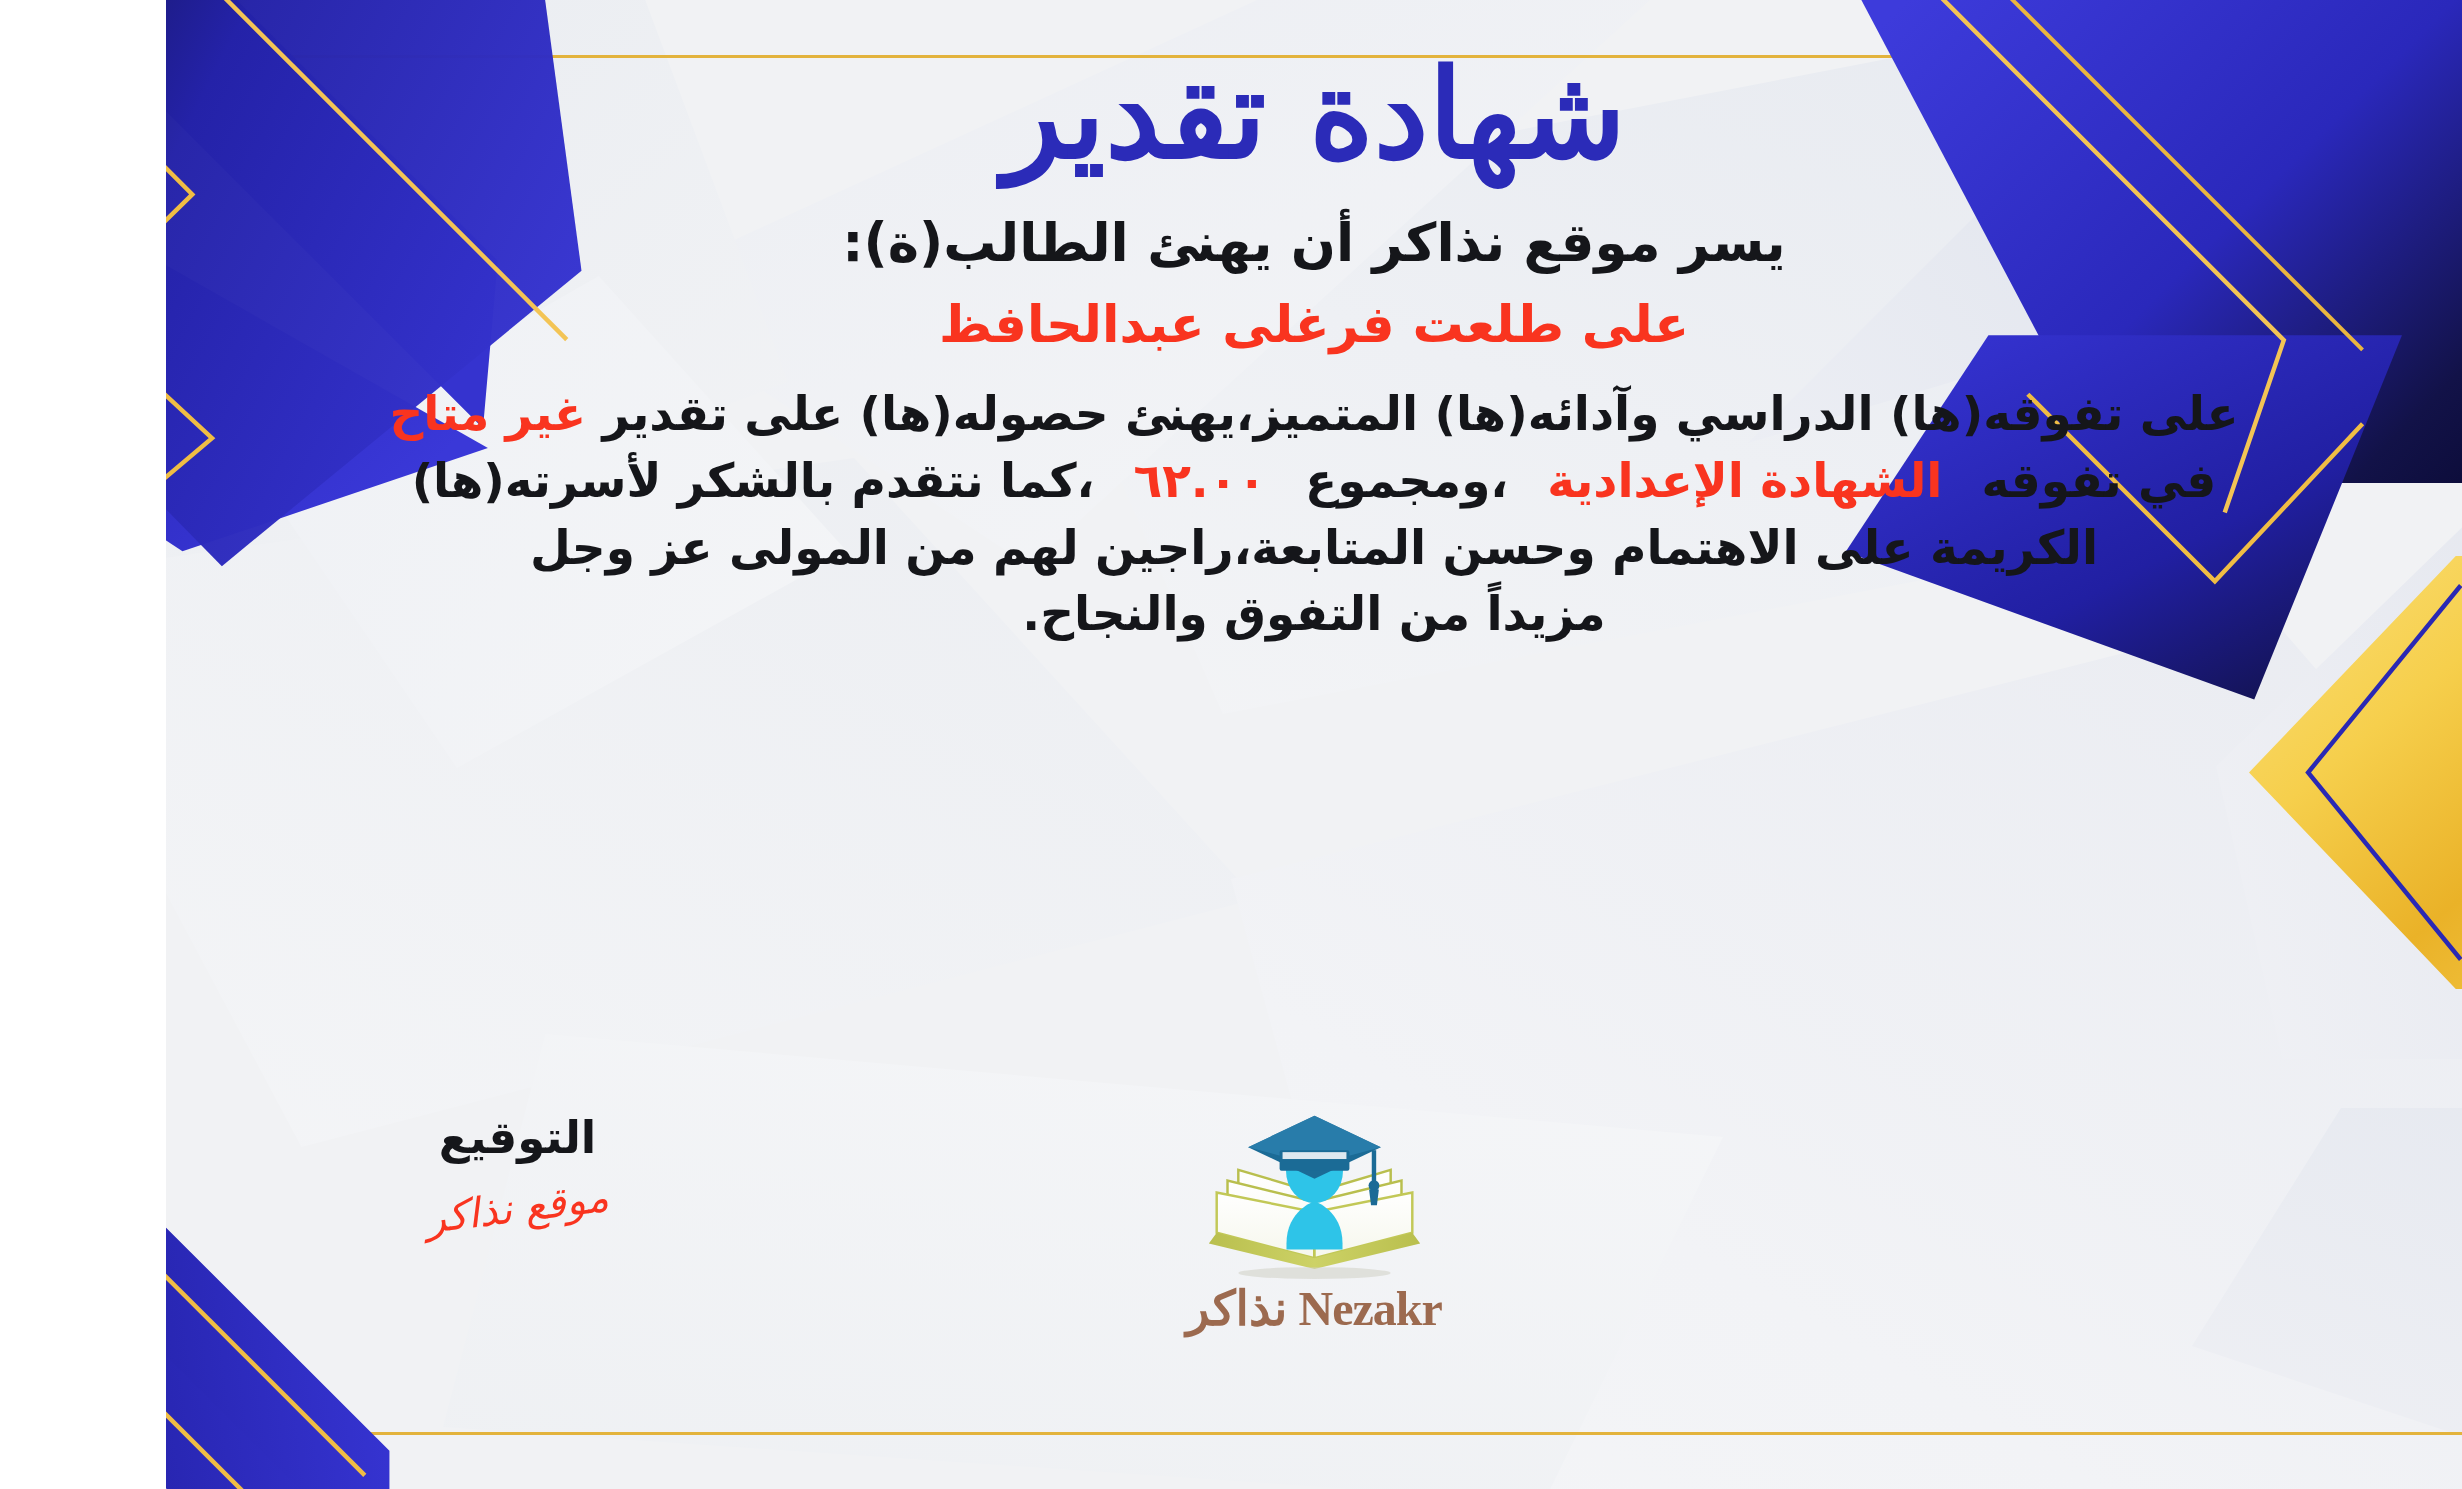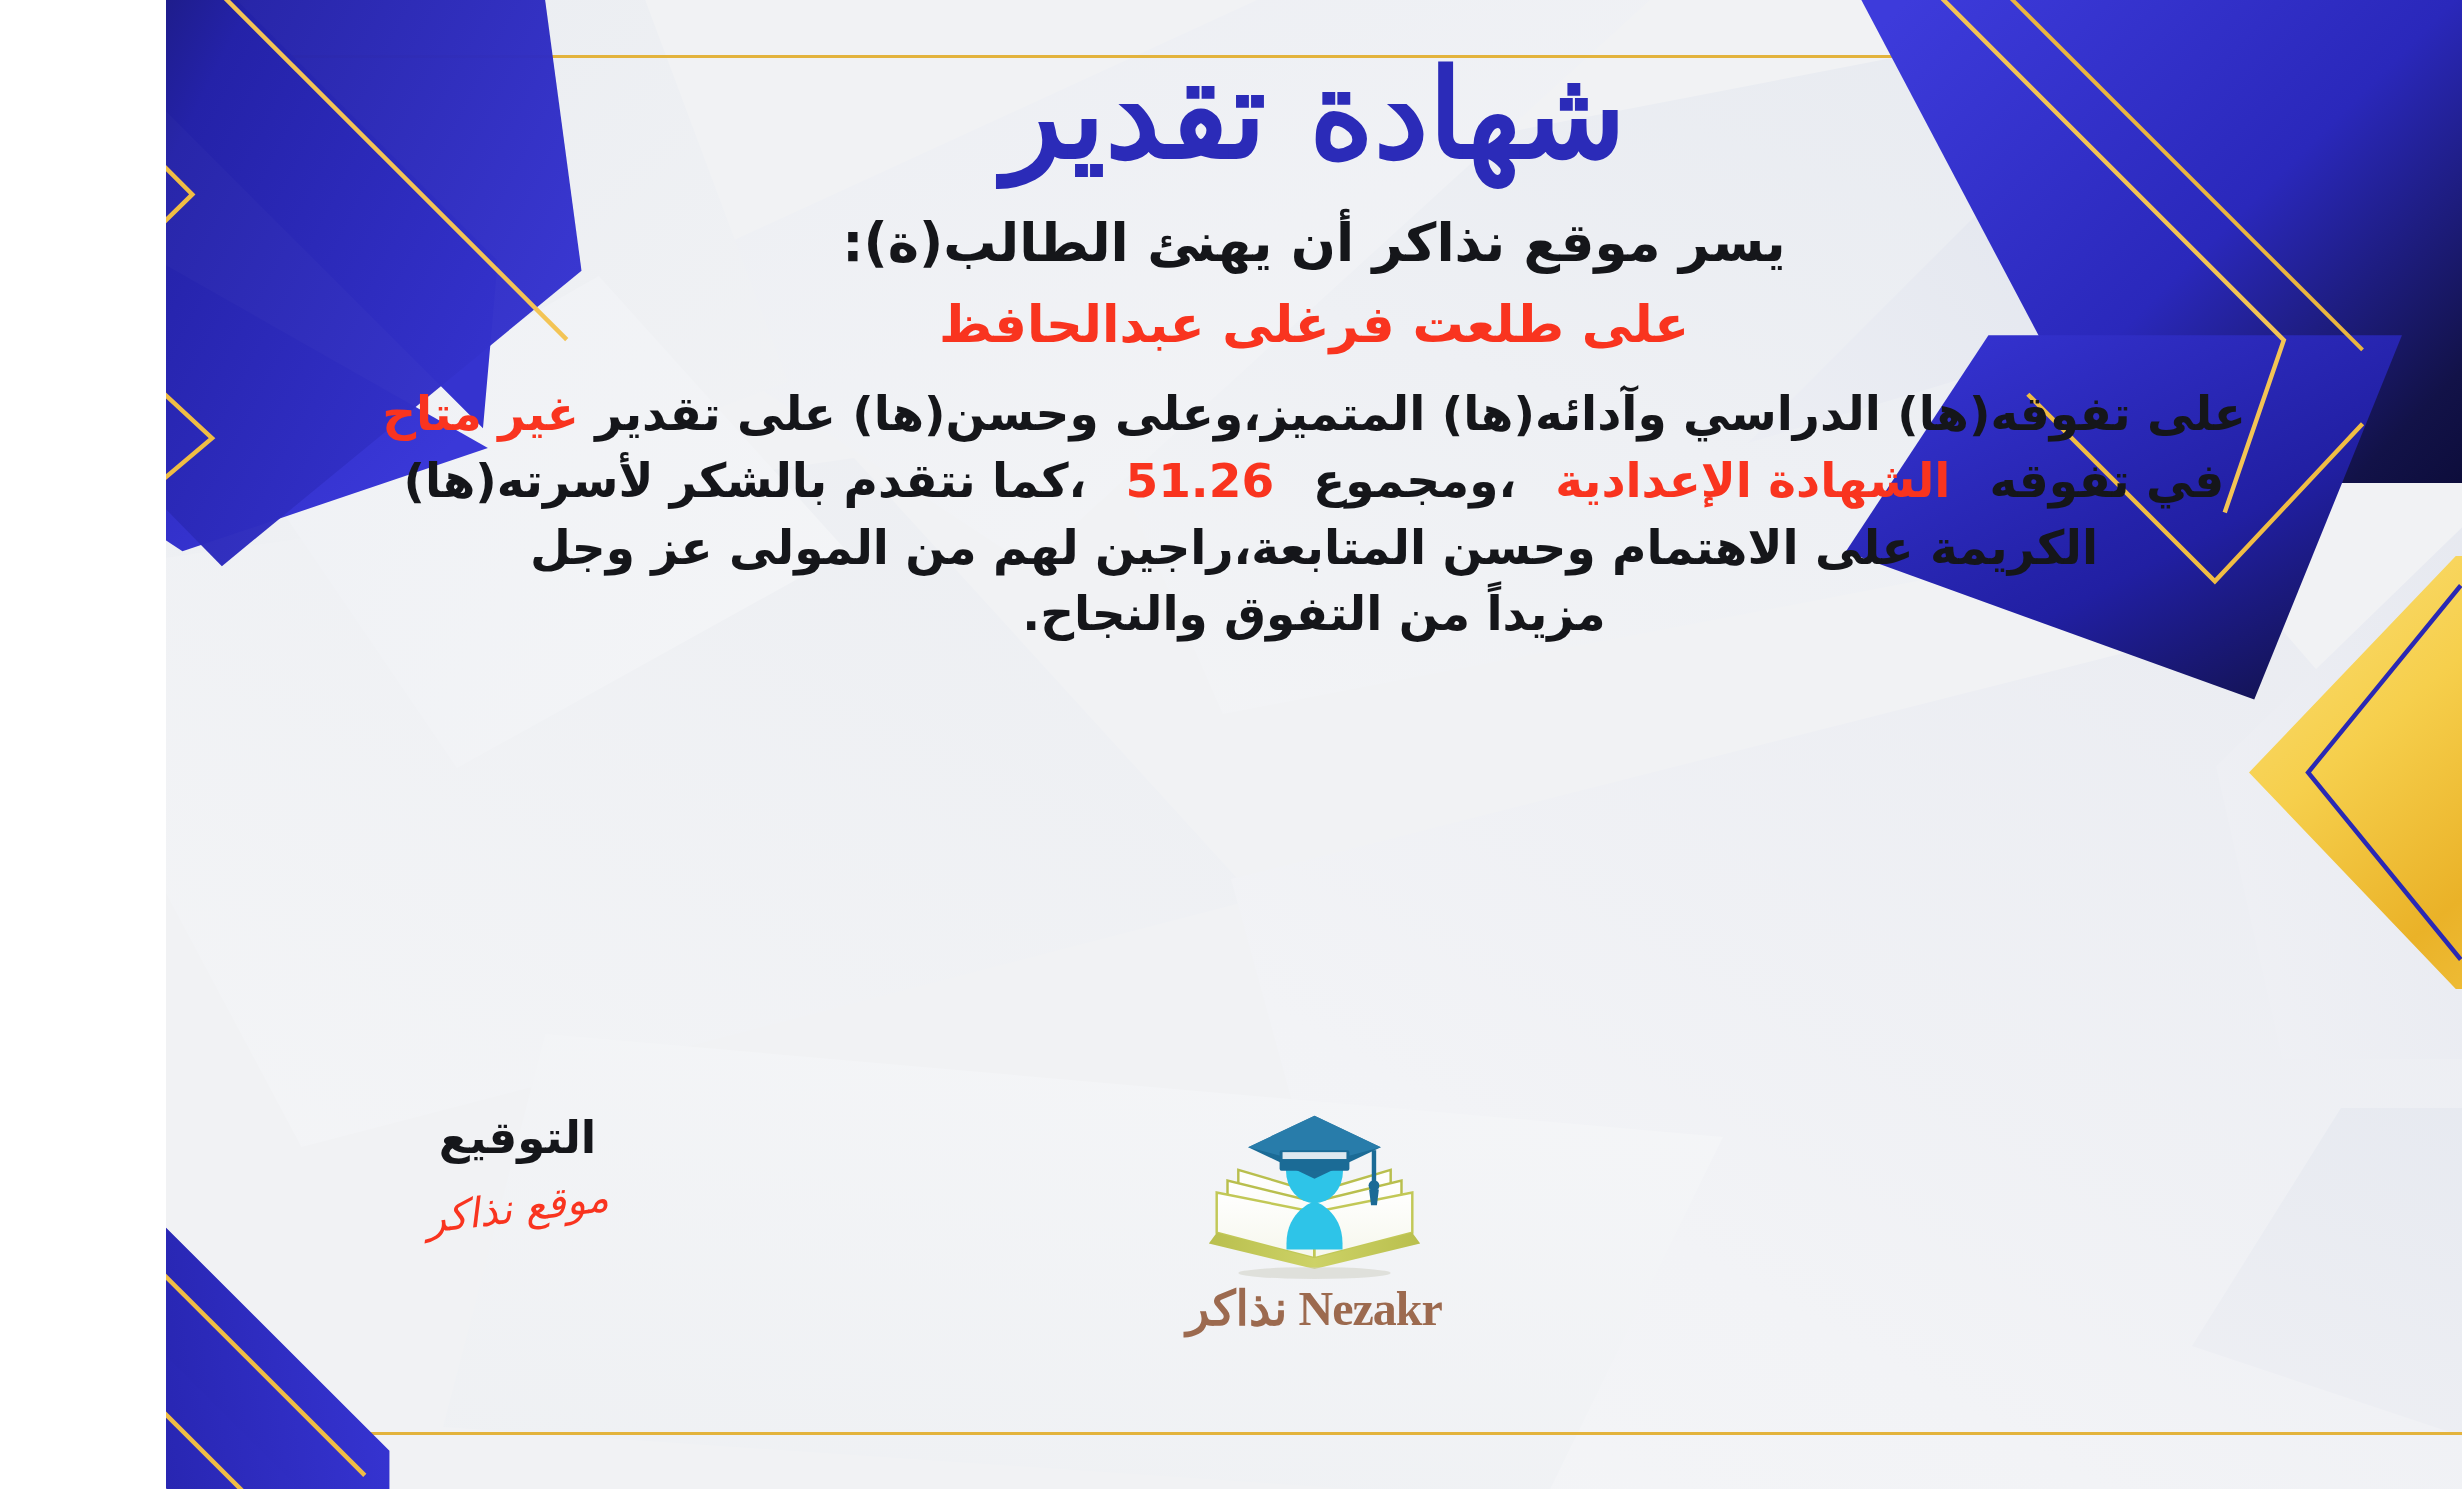--- a/index.html
+++ b/index.html
@@ -301,24 +301,24 @@
         <text x="1000" y="250" text-anchor="middle" font-family="'DejaVu Serif', serif" font-size="250" font-weight="700" fill="#2b2bb8" style="paint-order:stroke; filter:none;">شهادة تقدير</text>
       </svg>
     </div>
 
     <div class="greeting">يسر موقع نذاكر أن يهنئ الطالب(ة):</div>
 
     <div class="student-name">على طلعت فرغلى عبدالحافظ</div>
 
     <div class="body-para">
       <span class="body-line">
-        <span>على تفوقه(ها) الدراسي وآدائه(ها) المتميز،وعلى وحسن(ها) على تقدير </span><span class="hl">غير متاح</span>
+        <span>على تفوقه(ها) الدراسي وآدائه(ها) المتميز،يهنئ حصوله(ها) على تقدير </span><span class="hl">غير متاح</span>
       </span>
       <span class="body-line">
-        <span>في تفوقه</span><span class="sp"></span><span class="hl">الشهادة الإعدادية</span><span class="sp"></span><span>،ومجموع</span><span class="sp"></span><span class="hl">51.26</span><span class="sp"></span><span>،كما نتقدم بالشكر لأسرته(ها)</span>
+        <span>في تفوقه</span><span class="sp"></span><span class="hl">الشهادة الإعدادية</span><span class="sp"></span><span>،ومجموع</span><span class="sp"></span><span class="hl">٦٢.٠٠</span><span class="sp"></span><span>،كما نتقدم بالشكر لأسرته(ها)</span>
       </span>
       <span class="body-line">
         <span>الكريمة على الاهتمام وحسن المتابعة،راجين لهم من المولى عز وجل</span>
       </span>
       <span class="body-line">
         <span>مزيداً من التفوق والنجاح.</span>
       </span>
     </div>
   </div>
 

